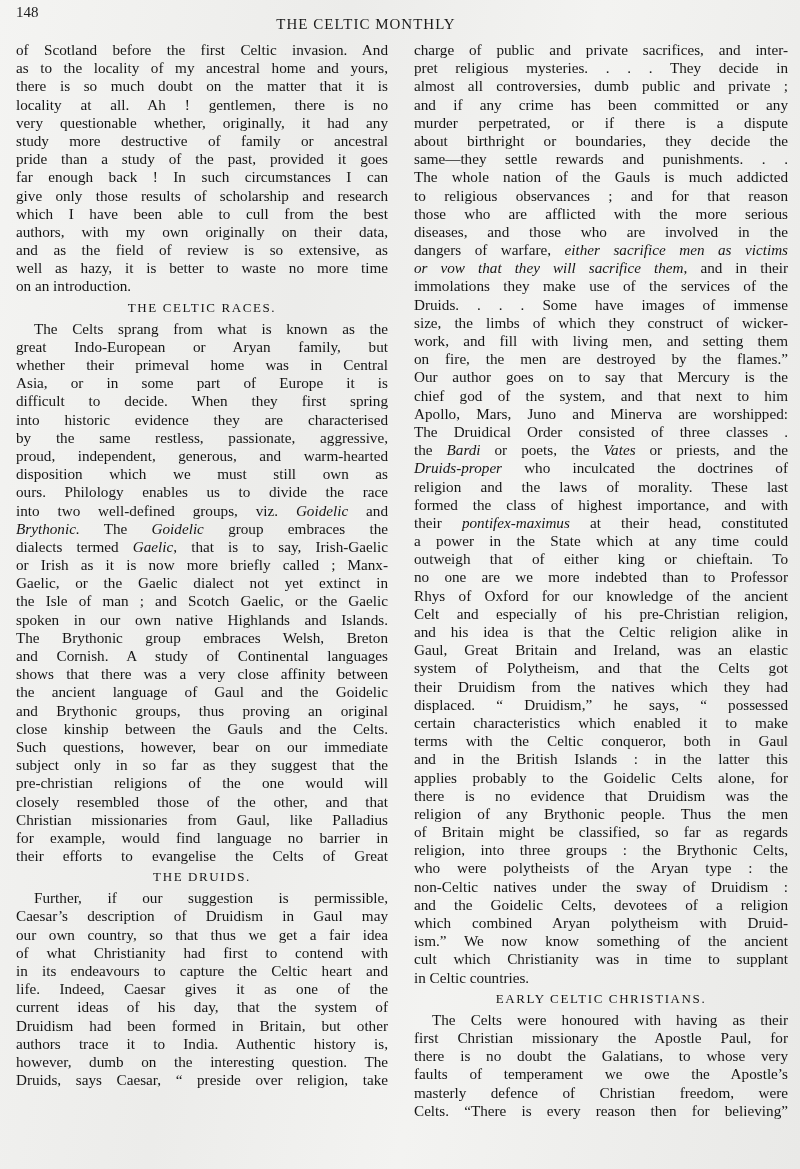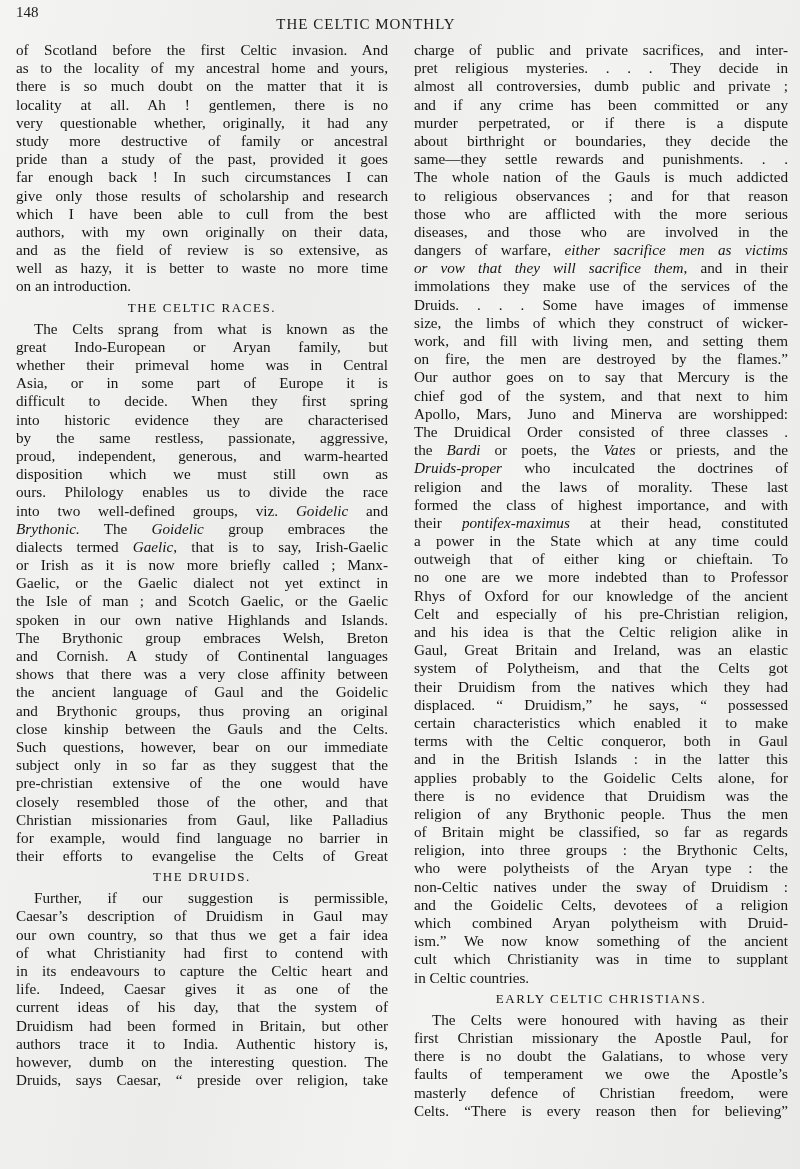--- a/index.html
+++ b/index.html
@@ -72,21 +72,21 @@
       <div class="line">the Isle of man ; and Scotch Gaelic, or the Gaelic</div>
       <div class="line">spoken in our own native Highlands and Islands.</div>
       <div class="line">The Brythonic group embraces Welsh, Breton</div>
       <div class="line">and Cornish.  A study of Continental languages</div>
       <div class="line">shows that there was a very close affinity between</div>
       <div class="line">the ancient language of Gaul and the Goidelic</div>
       <div class="line">and Brythonic groups, thus proving an original</div>
       <div class="line">close kinship between the Gauls and the Celts.</div>
       <div class="line">Such questions, however, bear on our immediate</div>
       <div class="line">subject only in so far as they suggest that the</div>
-      <div class="line">pre-christian extensive of the one would have</div>
+      <div class="line">pre-christian religions of the one would will</div>
       <div class="line">closely resembled those of the other, and that</div>
       <div class="line">Christian missionaries from Gaul, like Palladius</div>
       <div class="line">for example, would find language no barrier in</div>
       <div class="line">their efforts to evangelise the Celts of Great</div>
       <div class="line heading">THE DRUIDS.</div>
       <div class="line indent">Further, if our suggestion is permissible,</div>
       <div class="line">Caesar’s description of Druidism in Gaul may</div>
       <div class="line">our own country, so that thus we get a fair idea</div>
       <div class="line">of what Christianity had first to contend with</div>
       <div class="line">in its endeavours to capture the Celtic heart and</div>

